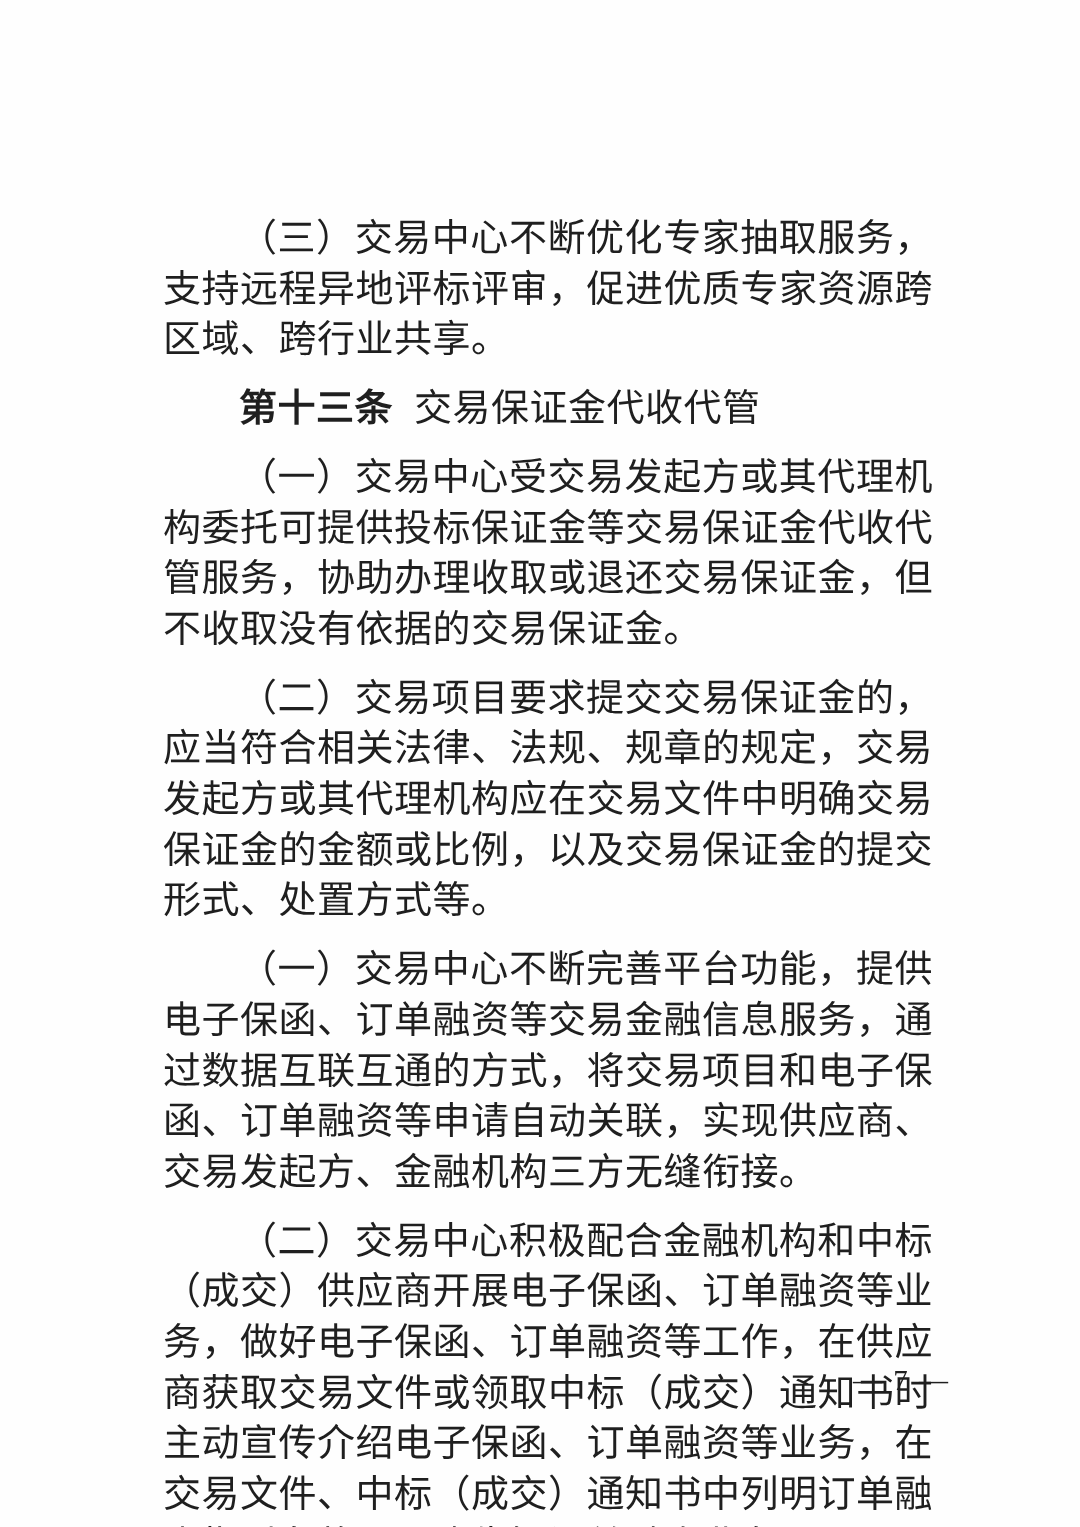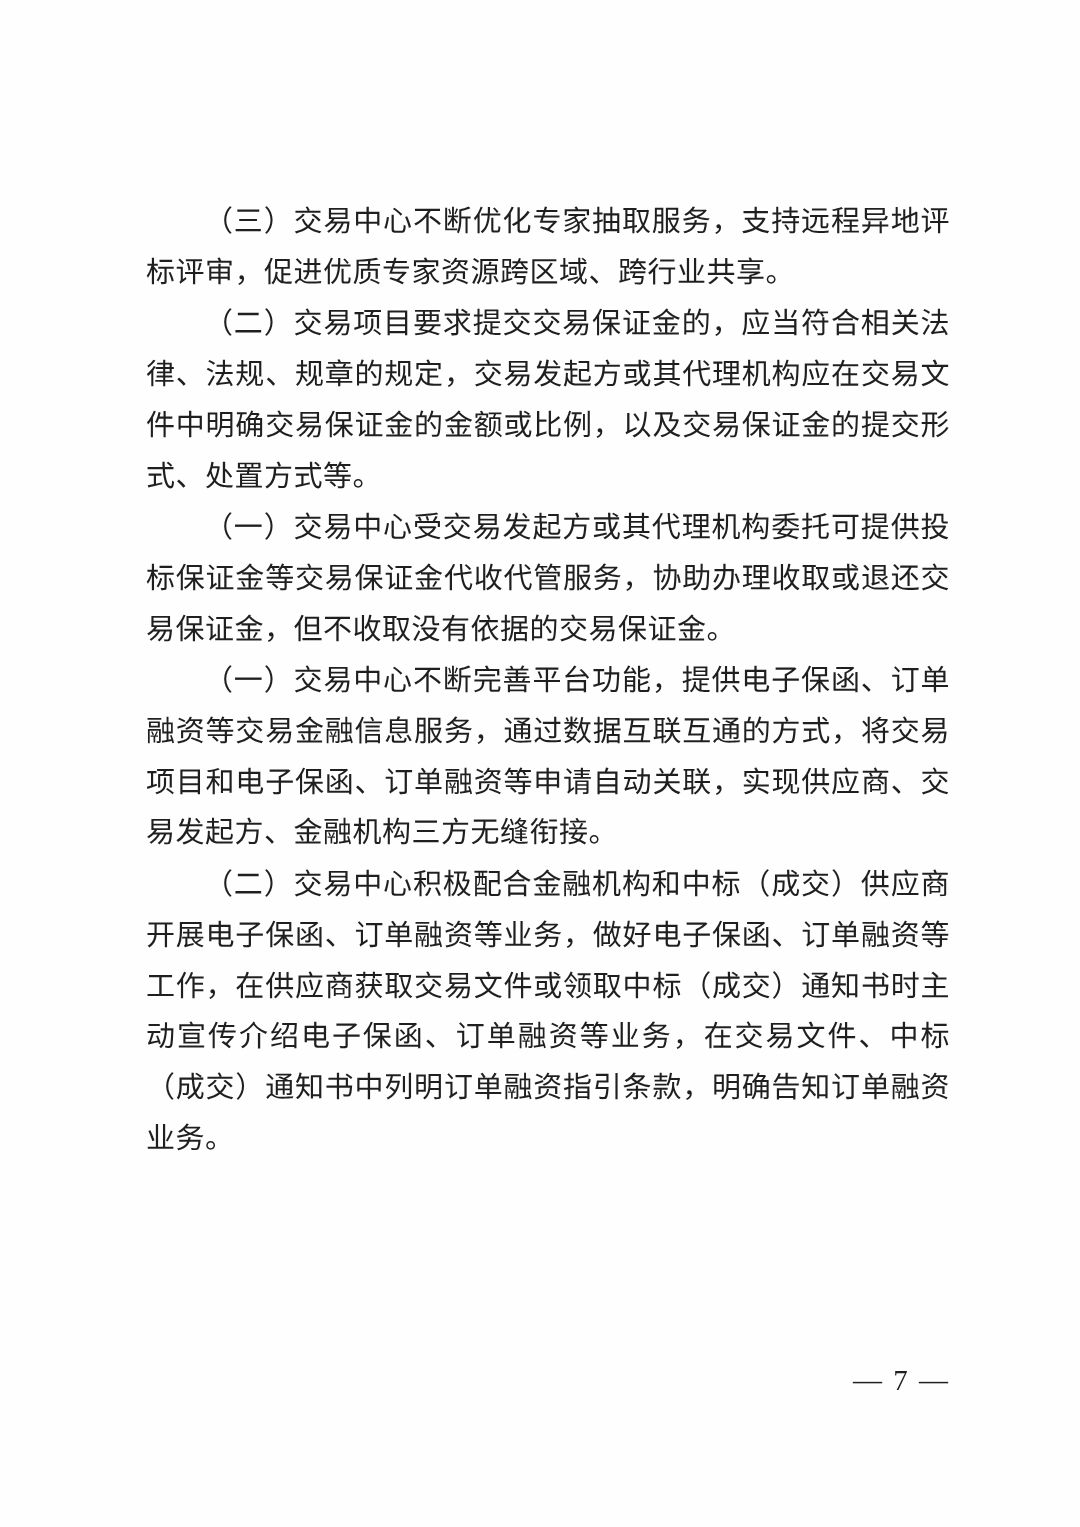--- a/index.html
+++ b/index.html
@@ -20,22 +20,22 @@
     background: #fefefe;
   }
   .content {
     position: absolute;
     left: 145px;
     width: 806px;
     top: 195px;
     color: #1f1f1f;
   }
   .content p {
-    margin: 1px;
-    font-size: 29px;
+    margin: 18px;
+    font-size: 38px;
     line-height: 50.7px;
     text-align: justify;
     text-indent: 2em;
     letter-spacing: 0.5px;
     word-break: break-all;
   }
   .content p.heading {
     text-align: left;
   }
   .article-no {
@@ -58,24 +58,27 @@
 </style>
 </head>
 <body>
 
 <div class="doc-page">
 
   <div class="content">
 
     <p class="body">（三）交易中心不断优化专家抽取服务，支持远程异地评标评审，促进优质专家资源跨区域、跨行业共享。</p>
 
+    <p class="heading">
+      <span class="article-no">第十三条</span><span class="article-title">交易保证金代收代管</span>
+    </p>
+
+    <p class="body">（一）交易中心受交易发起方或其代理机构委托可提供投标保证金等交易保证金代收代管服务，协助办理收取或退还交易保证金，但不收取没有依据的交易保证金。</p>
 
     <p class="body">（二）交易项目要求提交交易保证金的，应当符合相关法律、法规、规章的规定，交易发起方或其代理机构应在交易文件中明确交易保证金的金额或比例，以及交易保证金的提交形式、处置方式等。</p>
-
-    <p class="body">（一）交易中心受交易发起方或其代理机构委托可提供投标保证金等交易保证金代收代管服务，协助办理收取或退还交易保证金，但不收取没有依据的交易保证金。</p>
 
 
     <p class="body">（一）交易中心不断完善平台功能，提供电子保函、订单融资等交易金融信息服务，通过数据互联互通的方式，将交易项目和电子保函、订单融资等申请自动关联，实现供应商、交易发起方、金融机构三方无缝衔接。</p>
 
     <p class="body">（二）交易中心积极配合金融机构和中标（成交）供应商开展电子保函、订单融资等业务，做好电子保函、订单融资等工作，在供应商获取交易文件或领取中标（成交）通知书时主动宣传介绍电子保函、订单融资等业务，在交易文件、中标（成交）通知书中列明订单融资指引条款，明确告知订单融资业务。</p>
 
 
   </div>
 
   <div class="page-number">— 7 —</div>

